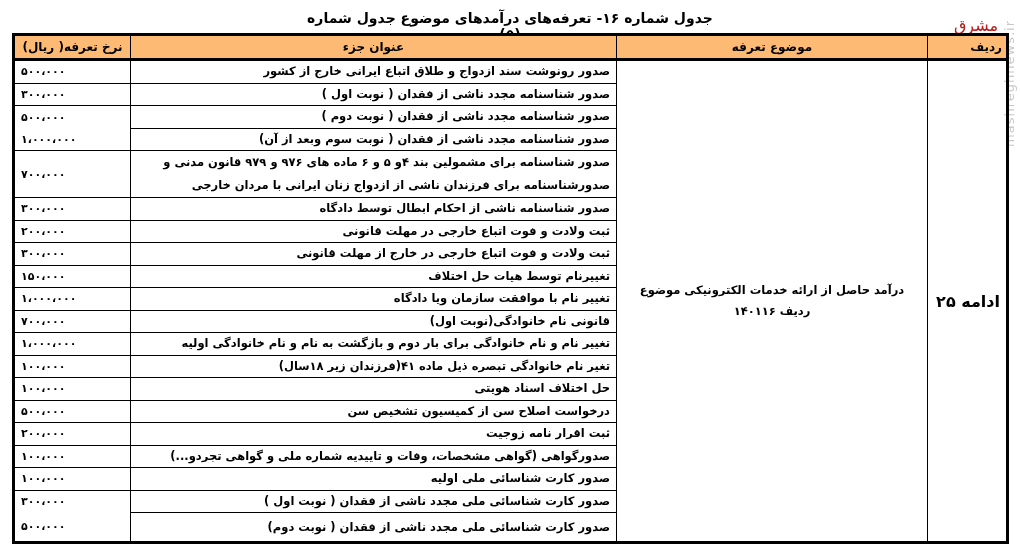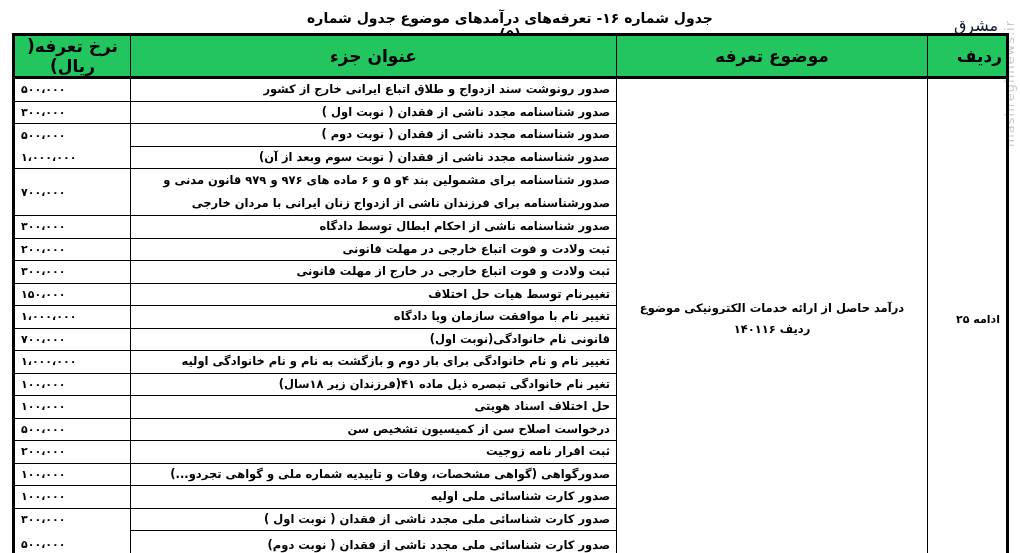--- a/index.html
+++ b/index.html
@@ -3,34 +3,34 @@
   <meta charset="utf-8">
   <style>
     html, body { margin: 0; padding: 0; background: #ffffff; }
     body { width: 1020px; height: 553px; position: relative; overflow: hidden;
            font-family: "DejaVu Sans", sans-serif; color: #000; }
     .caption { position: absolute; top: 10px; left: 300px; width: 420px; text-align: center;
                direction: rtl; font-size: 14px; font-weight: bold; }
     table.tariff { position: absolute; left: 12px; top: 33px; width: 994px;
                    border-collapse: collapse; direction: rtl; table-layout: fixed;
                    border: 3px solid #000; font-size: 11.5px; font-weight: bold; }
-    table.tariff th { background: #22c55e; height: 22px; border: 1px solid #000;
-                      border-bottom: 3px solid #000; font-size: 17px; font-weight: bold; padding: 0; }
+    table.tariff th { background: #fdba74; height: 22px; border: 1px solid #000;
+                      border-bottom: 3px solid #000; font-size: 12px; font-weight: bold; padding: 0; }
     table.tariff th.c-radif { text-align: right; padding-right: 4px; }
     table.tariff td { border: 1px solid #000; padding: 0 6px; height: 21.5px; line-height: 21px; vertical-align: middle; }
     td.c-desc { text-align: right; white-space: nowrap; overflow: hidden; }
     td.c-desc.tall { height: 46px; line-height: 23px; white-space: normal; }
     td.c-rate { text-align: left; direction: ltr; font-size: 11px; }
     td.c-rate.nobottom { border-bottom: none; }
     td.c-rate.notop { border-top: none; }
     td.c-subject { text-align: center; vertical-align: middle; line-height: 23px; padding: 0 14px; }
-    td.c-radif { padding-right: 10px; font-size: 11px; }
+    td.c-radif { padding-right: 10px; font-size: 16px; }
     .watermark { position: absolute; right: 3px; top: 20px; writing-mode: vertical-rl;
                  font-size: 13px; color: #c8c8c8; letter-spacing: 1px; transform: rotate(180deg); }
-    .wm-logo { position: absolute; right: 22px; top: 16px; font-size: 16px; color: #0f172a; }
+    .wm-logo { position: absolute; right: 22px; top: 16px; font-size: 16px; color: #b91c1c; }
   </style>
 </head>
 <body>
 
 <div class="caption">جدول شماره ۱۶- تعرفه‌های درآمدهای موضوع جدول شماره (۵)</div>
 
 <div class="wm-logo">مشرق</div>
 <div class="watermark">mashreghnews.ir</div>
 
 <table class="tariff">

